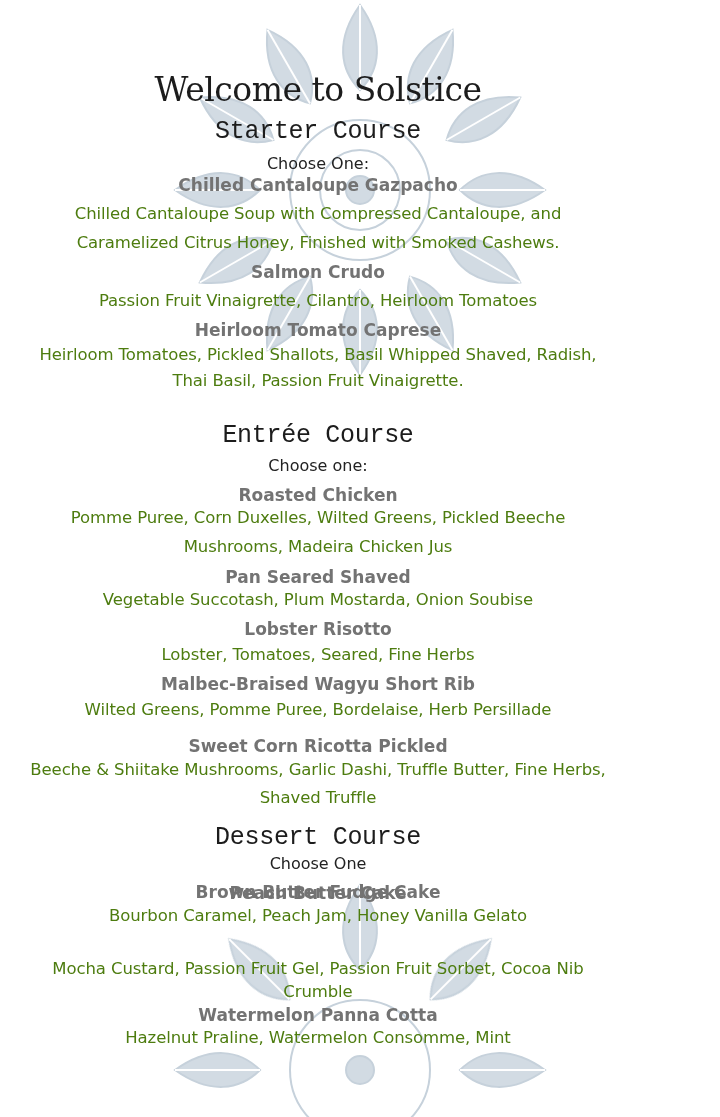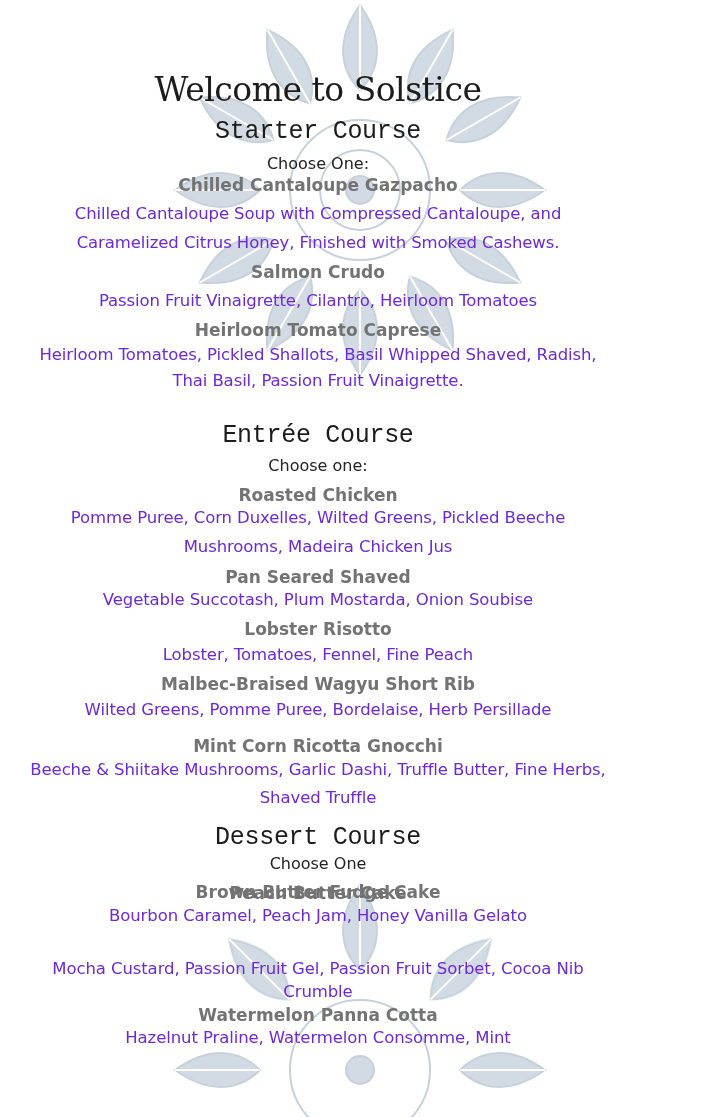--- a/index.html
+++ b/index.html
@@ -7,21 +7,21 @@
       width: 720px; height: 1117px; background: #ffffff; position: relative; overflow: hidden;
       font-family: "DejaVu Sans", sans-serif; color: #1a1a1a;
     }
     .mandala { position: absolute; left: 0; top: 0; width: 720px; height: 1117px; z-index: 0; }
     .content { position: relative; z-index: 1; text-align: center; }
     .line { position: absolute; left: 0; width: 636px; text-align: center; white-space: nowrap; }
     .title { font-family: "DejaVu Serif", serif; font-size: 33px; font-weight: normal; letter-spacing: -0.5px; color: #1c1c1c; }
     .course { font-family: Liberation Mono, monospace; font-size: 25px; color: #1c1c1c; letter-spacing: -0.3px; }
     .choose { font-size: 16px; color: #222; }
     .dish { font-size: 17px; font-weight: bold; color: #737373; }
-    .desc { font-size: 16.5px; color: #6d28d9; letter-spacing: -0.1px; }
+    .desc { font-size: 16.5px; color: #4d7c0f; letter-spacing: -0.1px; }
   </style>
 </head>
 <body>
 
 <svg class="mandala" viewBox="0 0 720 1117">
   <g fill="#c3cfda" stroke="#b3c2cf" stroke-width="2" opacity="0.75">
 
     <g transform="translate(360,190)">
       <g id="petals">
         <path d="M0,-185 C25,-150 20,-120 0,-100 C-20,-120 -25,-150 0,-185Z"></path>
@@ -73,24 +73,24 @@
   <div class="line desc" style="top:371px">Thai Basil, Passion Fruit Vinaigrette.</div>
 
   <div class="line course" style="top:421px">Entrée Course</div>
   <div class="line choose" style="top:456px">Choose one:</div>
   <div class="line dish" style="top:485px">Roasted Chicken</div>
   <div class="line desc" style="top:508px">Pomme Puree, Corn Duxelles, Wilted Greens, Pickled Beeche</div>
   <div class="line desc" style="top:537px">Mushrooms, Madeira Chicken Jus</div>
   <div class="line dish" style="top:567px">Pan Seared Shaved</div>
   <div class="line desc" style="top:590px">Vegetable Succotash, Plum Mostarda, Onion Soubise</div>
   <div class="line dish" style="top:619px">Lobster Risotto</div>
-  <div class="line desc" style="top:645px">Lobster, Tomatoes, Fennel, Fine Peach</div>
+  <div class="line desc" style="top:645px">Lobster, Tomatoes, Seared, Fine Herbs</div>
   <div class="line dish" style="top:674px">Malbec-Braised Wagyu Short Rib</div>
   <div class="line desc" style="top:700px">Wilted Greens, Pomme Puree, Bordelaise, Herb Persillade</div>
-  <div class="line dish" style="top:736px">Mint Corn Ricotta Gnocchi</div>
+  <div class="line dish" style="top:736px">Sweet Corn Ricotta Pickled</div>
   <div class="line desc" style="top:760px">Beeche &amp; Shiitake Mushrooms, Garlic Dashi, Truffle Butter, Fine Herbs,</div>
   <div class="line desc" style="top:788px">Shaved Truffle</div>
 
   <div class="line course" style="top:823px">Dessert Course</div>
   <div class="line choose" style="top:854px">Choose One</div>
   <div class="line dish" style="top:883px">Peach Butter Cake</div>
   <div class="line desc" style="top:906px">Bourbon Caramel, Peach Jam, Honey Vanilla Gelato</div>
   <div class="line dish" style="top:882px">Brown Butter Fudge Cake</div>
   <div class="line desc" style="top:959px">Mocha Custard, Passion Fruit Gel, Passion Fruit Sorbet, Cocoa Nib</div>
   <div class="line desc" style="top:982px">Crumble</div>

